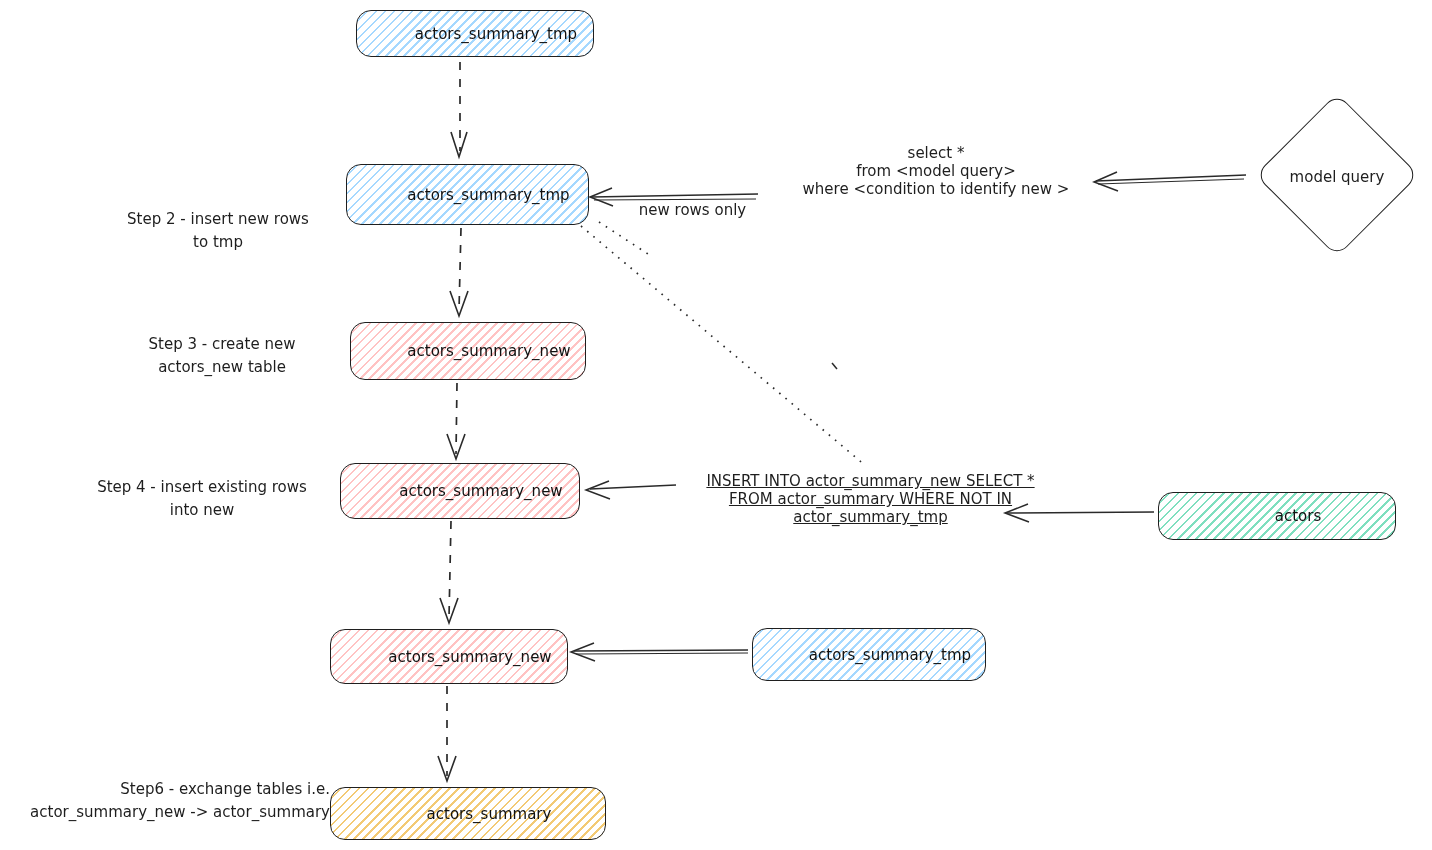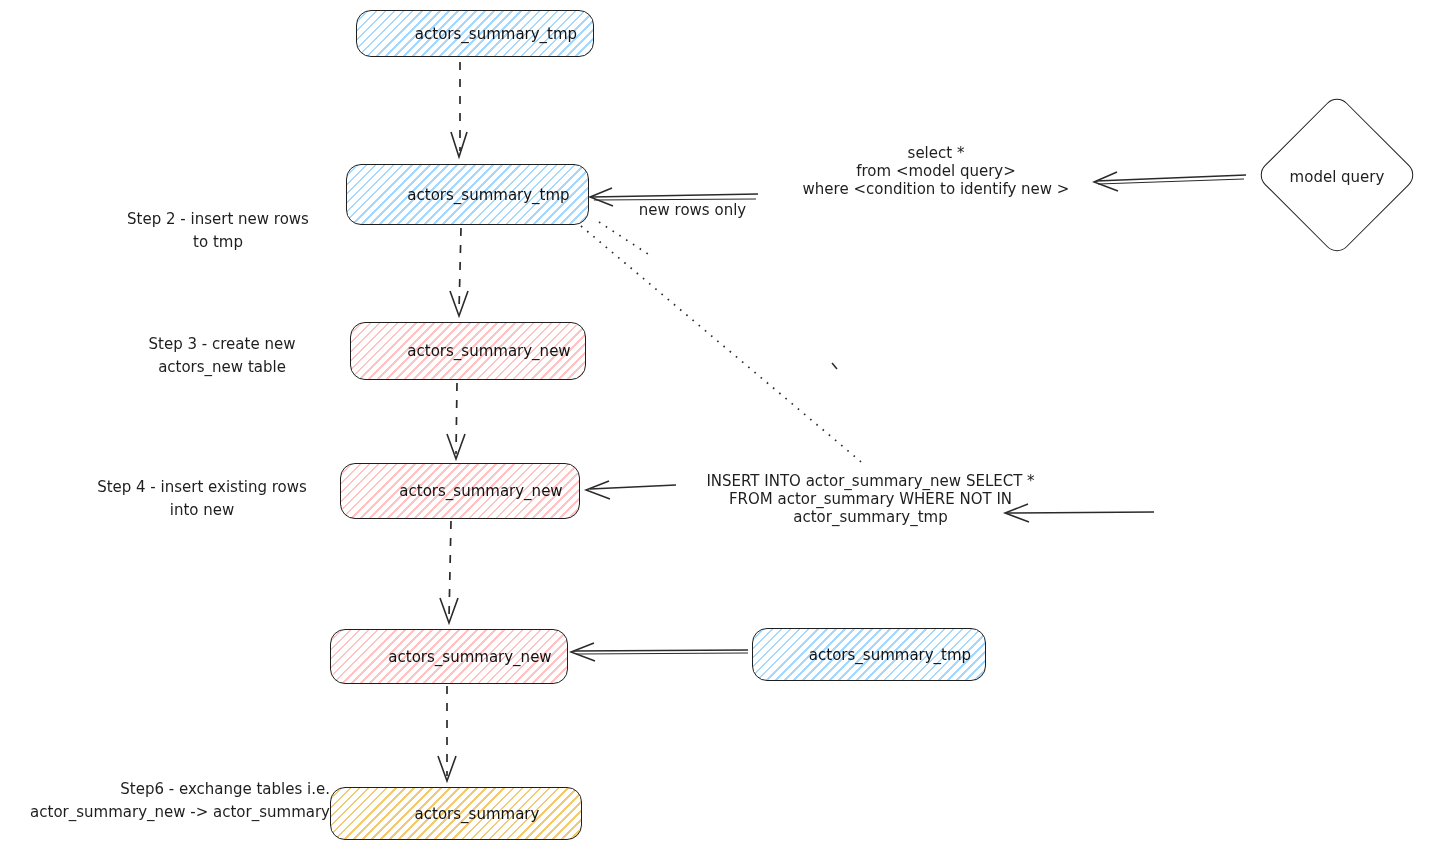--- a/index.html
+++ b/index.html
@@ -113,30 +113,33 @@
 actors_new table</div>
   <div class="node hatch-pink" style="left:350px;top:322px;width:236px;height:58px;">
     <span>actors_summary_new</span>
   </div>
 
   <div class="abs label" style="left:52px;top:476px;width:300px;">Step 4 - insert existing rows
 into new</div>
   <div class="node hatch-pink" style="left:340px;top:463px;width:240px;height:56px;">
     <span>actors_summary_new</span>
   </div>
-  <div class="abs query" style="left:688px;top:472px;width:365px;">INSERT INTO actor_summary_new SELECT *
+  <div class="abs query" style="left:688px;top:472px;width:365px;text-decoration:underline;">INSERT INTO actor_summary_new SELECT *
 FROM actor_summary WHERE NOT IN
 actor_summary_tmp</div>
+  <div class="node hatch-green" style="left:1158px;top:492px;width:238px;height:48px;">
+    <span>actors</span>
+  </div>
 
   <div class="node hatch-pink" style="left:330px;top:629px;width:238px;height:55px;">
     <span>actors_summary_new</span>
   </div>
   <div class="node hatch-blue" style="left:752px;top:628px;width:234px;height:53px;">
     <span>actors_summary_tmp</span>
   </div>
 
   <div class="abs label" style="left:0px;top:778px;width:330px;text-align:right;">Step6 - exchange tables i.e.
 actor_summary_new -&gt; actor_summary</div>
-  <div class="node hatch-yellow" style="left:330px;top:787px;width:252px;height:53px;">
+  <div class="node hatch-yellow" style="left:330px;top:787px;width:276px;height:53px;">
     <span>actors_summary</span>
   </div>
 
 </div>
 
 </body></html>

